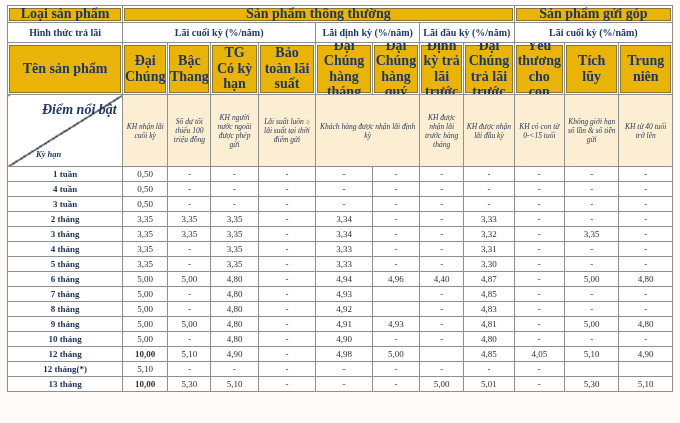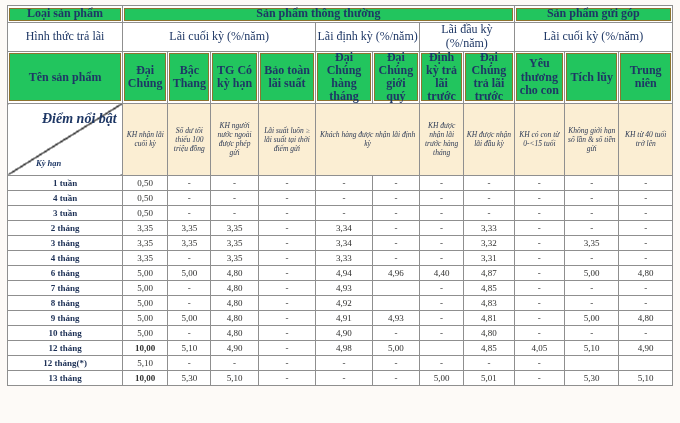--- a/index.html
+++ b/index.html
@@ -6,26 +6,26 @@
   body{width:680px;height:423px;overflow:hidden;font-family:"Liberation Serif","DejaVu Serif",serif;}
   .wrap{padding:5px 6px 0 7px;}
   table{border-collapse:collapse;table-layout:fixed;width:666px;background:#fff;border:1.5px solid #6e6e6e;}
   td{border:1px solid #8f8f8f;text-align:center;vertical-align:middle;padding:0;overflow:hidden;}
   tr.r1{height:17px;}
   tr.r2{height:20px;}
   tr.r3{height:52px;}
   tr.r4{height:72px;}
   tr.dr{height:15px;}
   td.hd{background:#fff;padding:1px;}
-  .chip{background:#22c55e;border:1px solid #8d7430;color:#1E3765;font-weight:bold;
+  .chip{background:#eab308;border:1px solid #8d7430;color:#1E3765;font-weight:bold;
         display:flex;align-items:center;justify-content:center;line-height:1.1;
-        font-size:12px;padding:0 1px;box-sizing:border-box;}
+        font-size:14px;padding:0 1px;box-sizing:border-box;}
   .c13{height:13px;}
   .c48{height:48px;}
-  td.wh{background:#fff;color:#1E3765;font-weight:normal;font-size:12px;line-height:1.15;}
+  td.wh{background:#fff;color:#1E3765;font-weight:bold;font-size:10px;line-height:1.15;}
   td.desc{background:#FBEED3;color:#2d3a55;font-style:italic;font-size:7.5px;line-height:1.2;padding:1px 2px;}
   td.diag{position:relative;background:
       linear-gradient(to bottom right,#fff calc(50% - 0.8px),#3c3c3c calc(50% - 0.8px),
       #3c3c3c calc(50% + 0.8px),#fff calc(50% + 0.8px));}
   td.diag .dnb{position:absolute;top:7px;left:34px;font-style:italic;font-weight:bold;color:#1E3765;font-size:14px;}
   td.diag .kh{position:absolute;bottom:7px;left:28px;font-style:italic;font-weight:bold;color:#1E3765;font-size:8.5px;}
   td.term{font-weight:bold;color:#1b2f55;font-size:9px;background:#fff;}
   td.val{font-size:9px;color:#30302f;background:#fff;}
   td.val.bold{font-weight:bold;}
 </style>
@@ -80,21 +80,21 @@
       <td class="hd">
             <div class="chip c48">TG Có kỳ hạn</div>
           </td>
       <td class="hd">
             <div class="chip c48">Bảo toàn lãi suất</div>
           </td>
       <td class="hd">
             <div class="chip c48">Đại Chúng hàng tháng</div>
           </td>
       <td class="hd">
-            <div class="chip c48">Đại Chúng giới quý</div>
+            <div class="chip c48">Đại Chúng hàng quý</div>
           </td>
       <td class="hd">
             <div class="chip c48">Định kỳ trả lãi trước</div>
           </td>
       <td class="hd">
             <div class="chip c48">Đại Chúng trả lãi trước</div>
           </td>
       <td class="hd">
             <div class="chip c48">Yêu thương cho con</div>
           </td>
@@ -199,20 +199,34 @@
           <td class="val">-</td>
           <td class="val">3,33</td>
           <td class="val">-</td>
           <td class="val">-</td>
           <td class="val">3,31</td>
           <td class="val">-</td>
           <td class="val">-</td>
           <td class="val">-</td>
         </tr>
         <tr class="dr">
+          <td class="term">5 tháng</td>
+          <td class="val">3,35</td>
+          <td class="val">-</td>
+          <td class="val">3,35</td>
+          <td class="val">-</td>
+          <td class="val">3,33</td>
+          <td class="val">-</td>
+          <td class="val">-</td>
+          <td class="val">3,30</td>
+          <td class="val">-</td>
+          <td class="val">-</td>
+          <td class="val">-</td>
+        </tr>
+        <tr class="dr">
           <td class="term">6 tháng</td>
           <td class="val">5,00</td>
           <td class="val">5,00</td>
           <td class="val">4,80</td>
           <td class="val">-</td>
           <td class="val">4,94</td>
           <td class="val">4,96</td>
           <td class="val">4,40</td>
           <td class="val">4,87</td>
           <td class="val">-</td>

